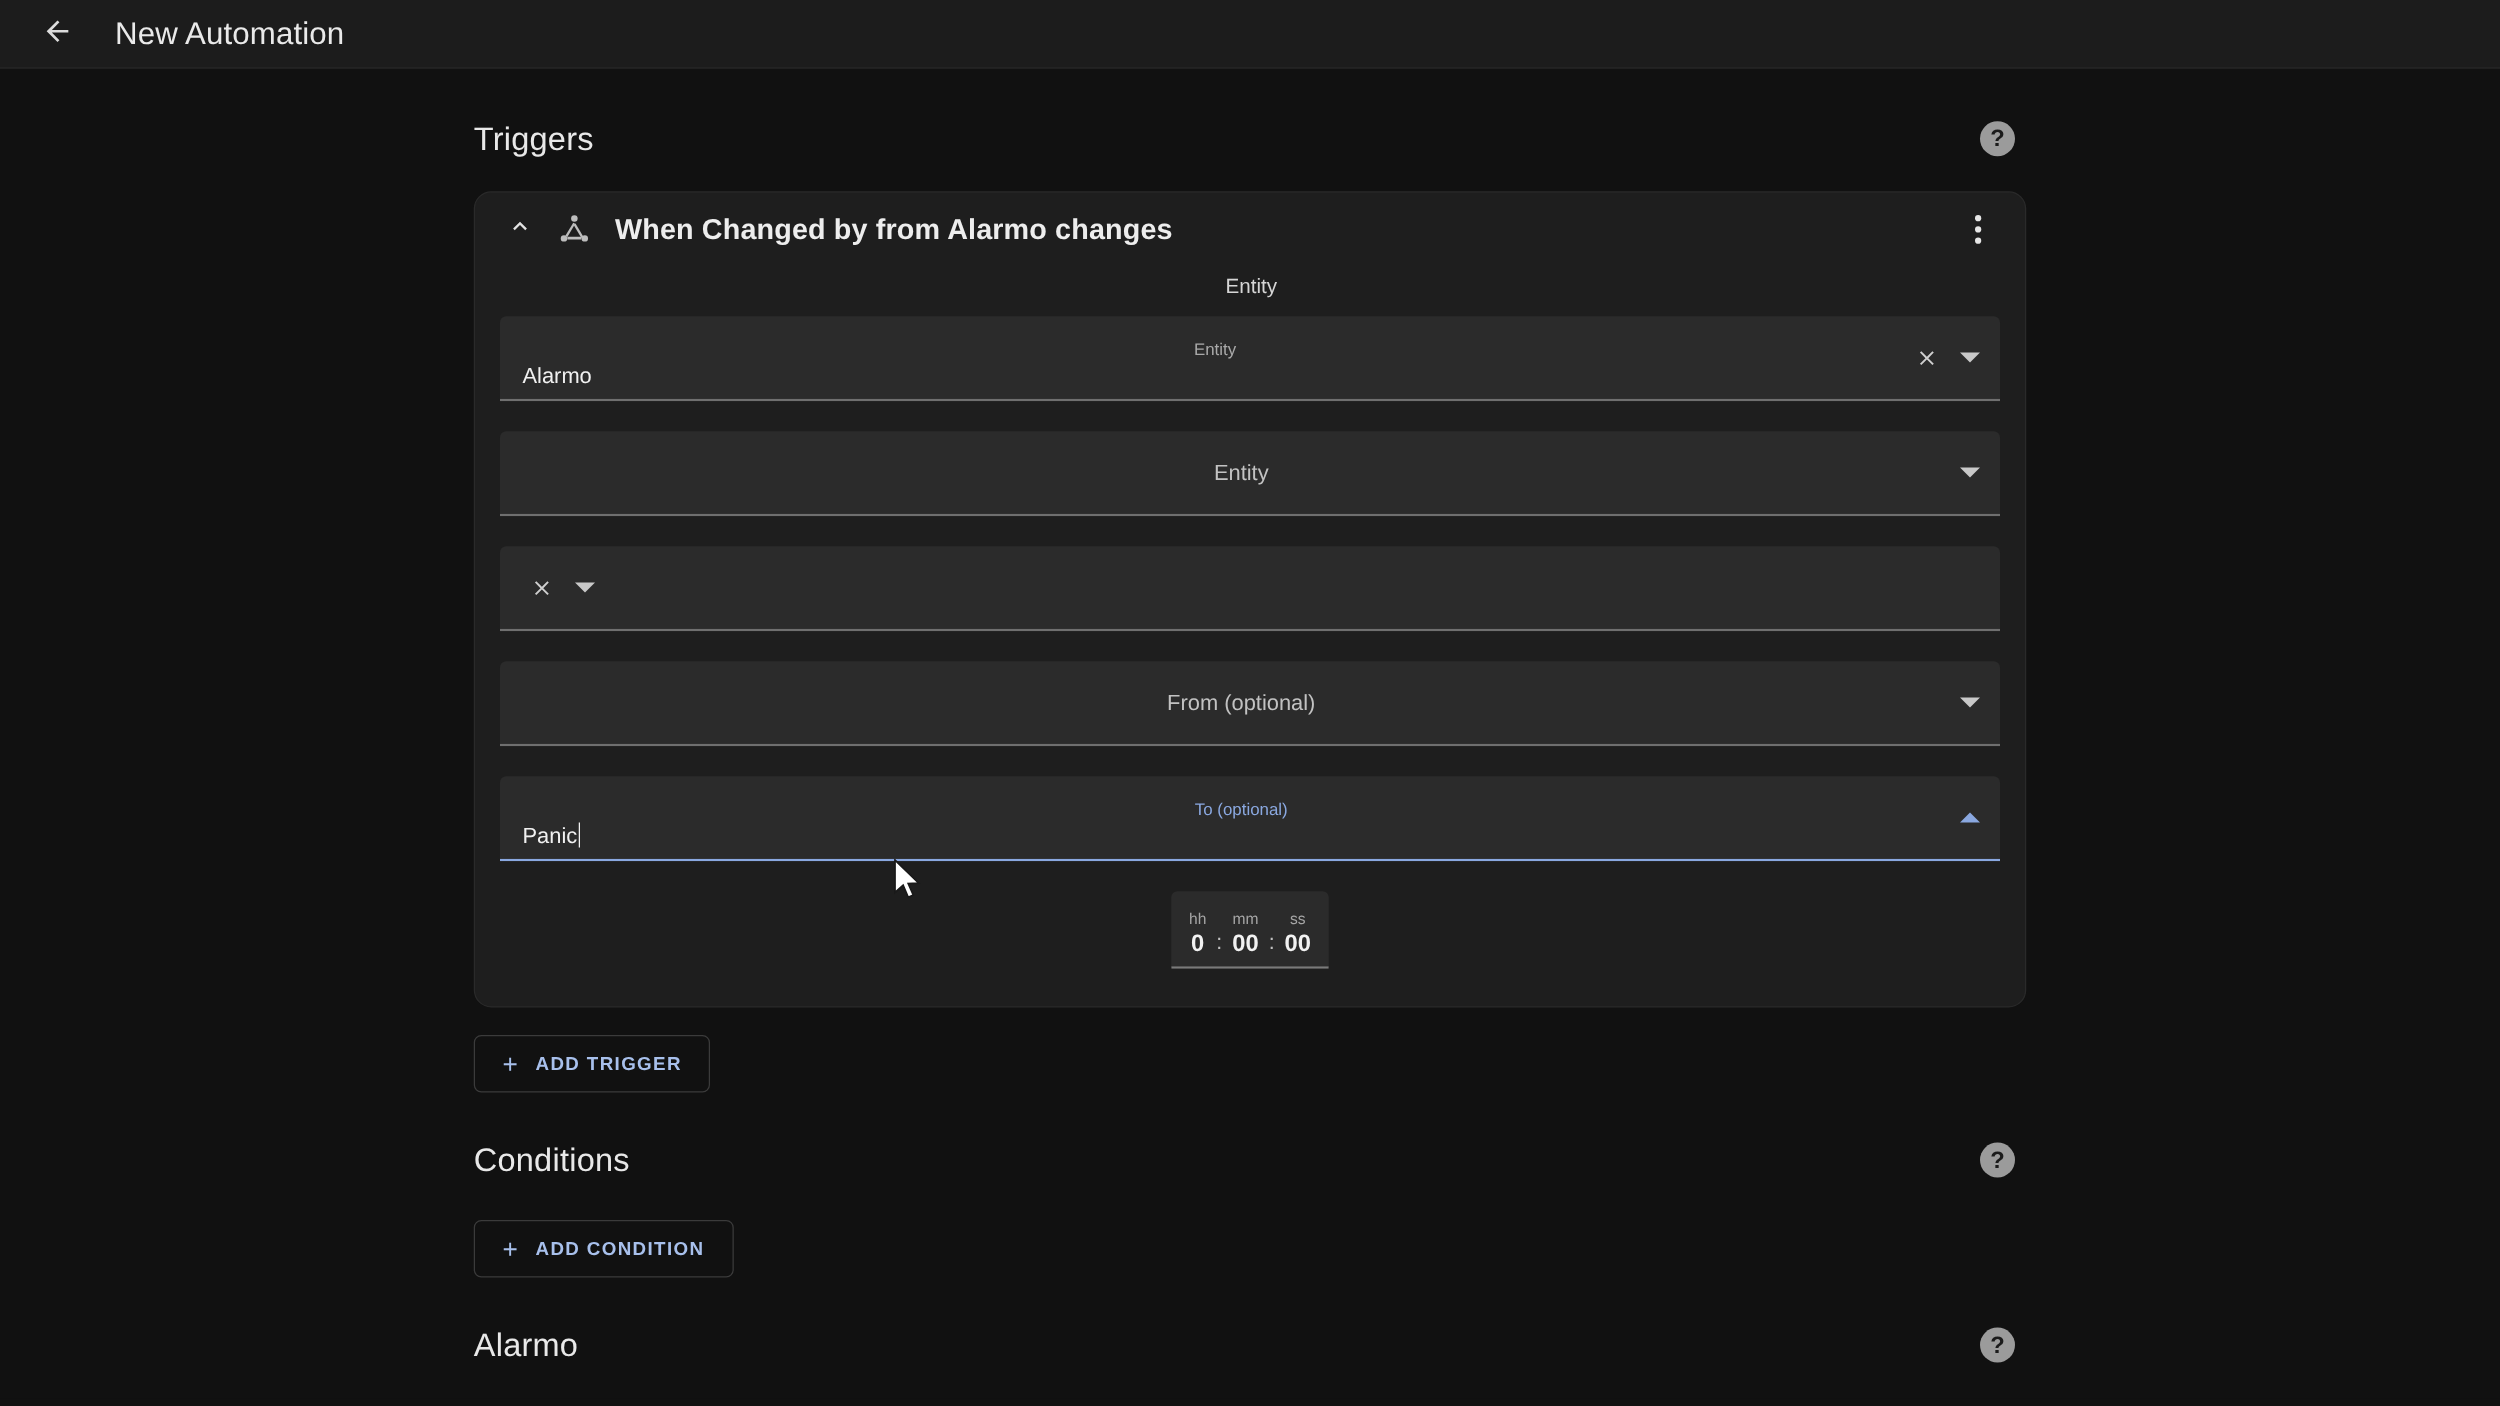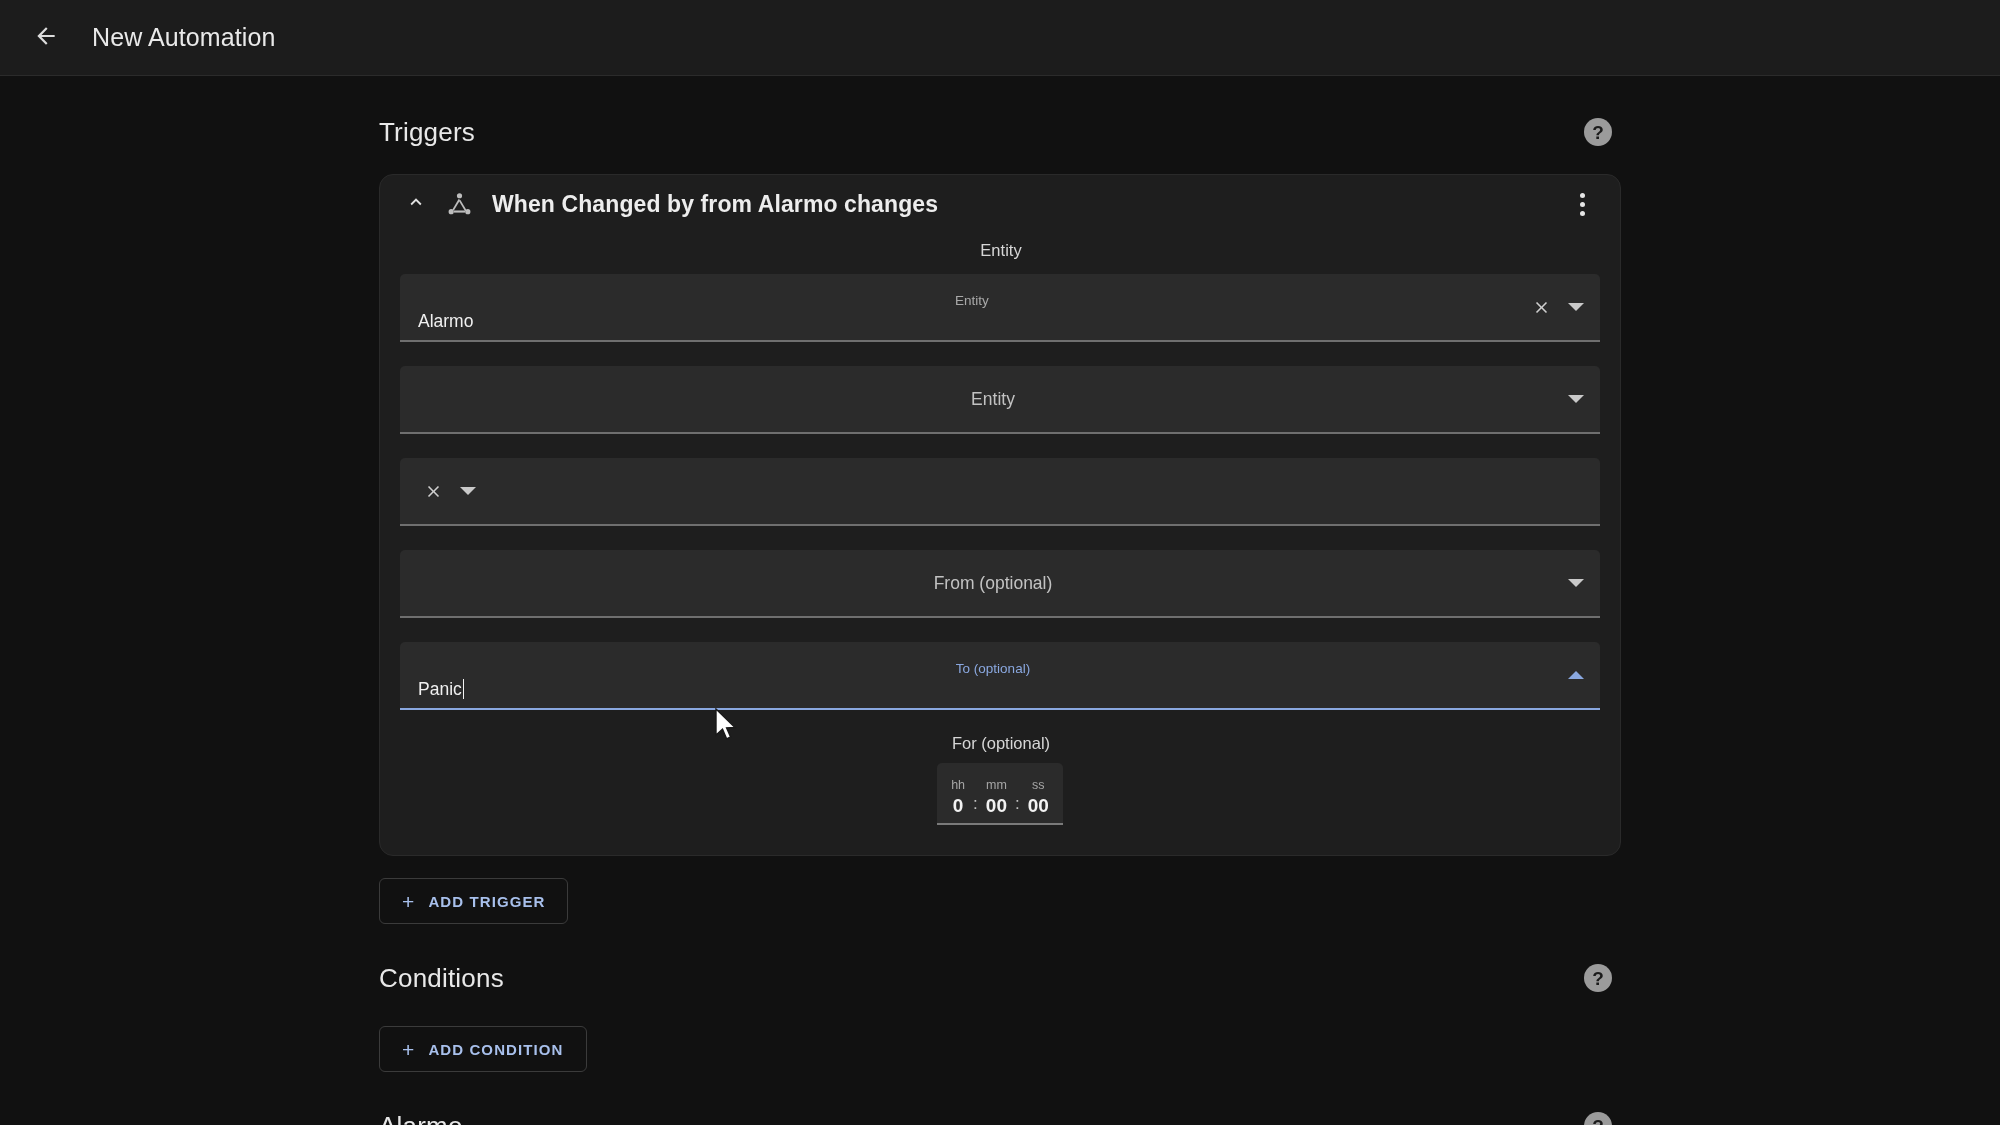--- a/index.html
+++ b/index.html
@@ -8,21 +8,21 @@
     width: 2000px;
     height: 1125px;
     background: #111111;
     font-family: "Liberation Sans", sans-serif;
     overflow: hidden;
   }
 
   
   .appbar {
     position: relative;
-    height: 76px;
+    height: 55px;
     background: #1c1c1c;
     display: flex;
     align-items: center;
     padding-left: 22px;
     border-bottom: 1px solid #2b2b2b;
   }
   .back-btn {
     width: 48px;
     height: 48px;
     display: flex;
@@ -335,21 +335,20 @@
                 <span>Panic</span>
                 <span class="caret"></span>
               </div>
           </div>
           <div class="tf-actions">
             <div class="caret-up"></div>
           </div>
         </div>
 
         
-        <div class="for-label">For (optional)</div>
         <div class="duration">
           <div class="dur-unit">
             <div class="dur-cap">hh</div>
             <div class="dur-val">0</div>
           </div>
           <div class="dur-colon">:</div>
           <div class="dur-unit">
             <div class="dur-cap">mm</div>
             <div class="dur-val">00</div>
           </div>

